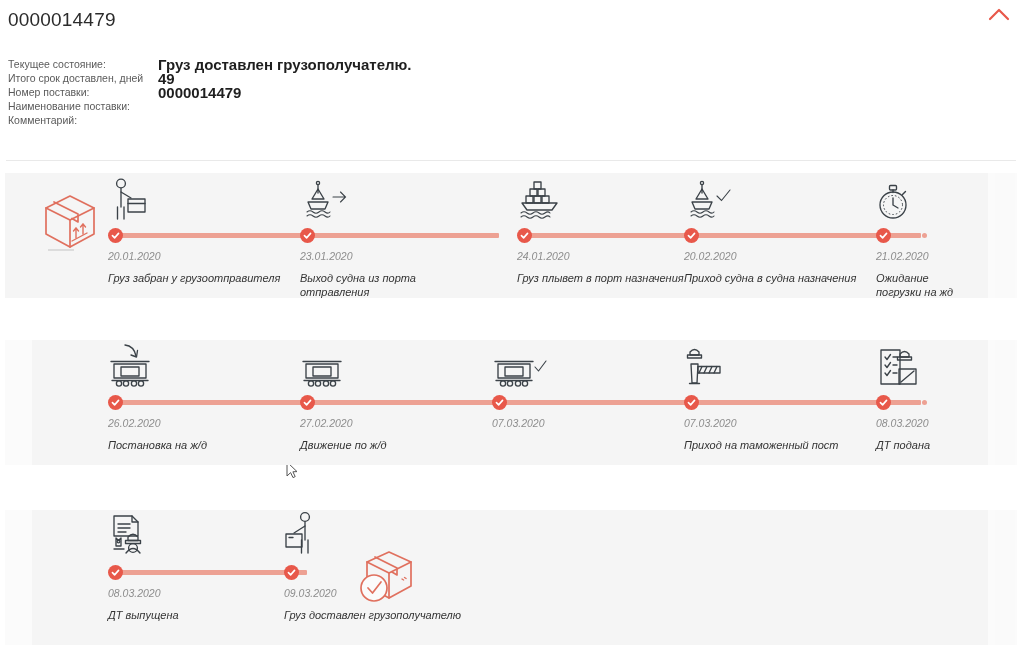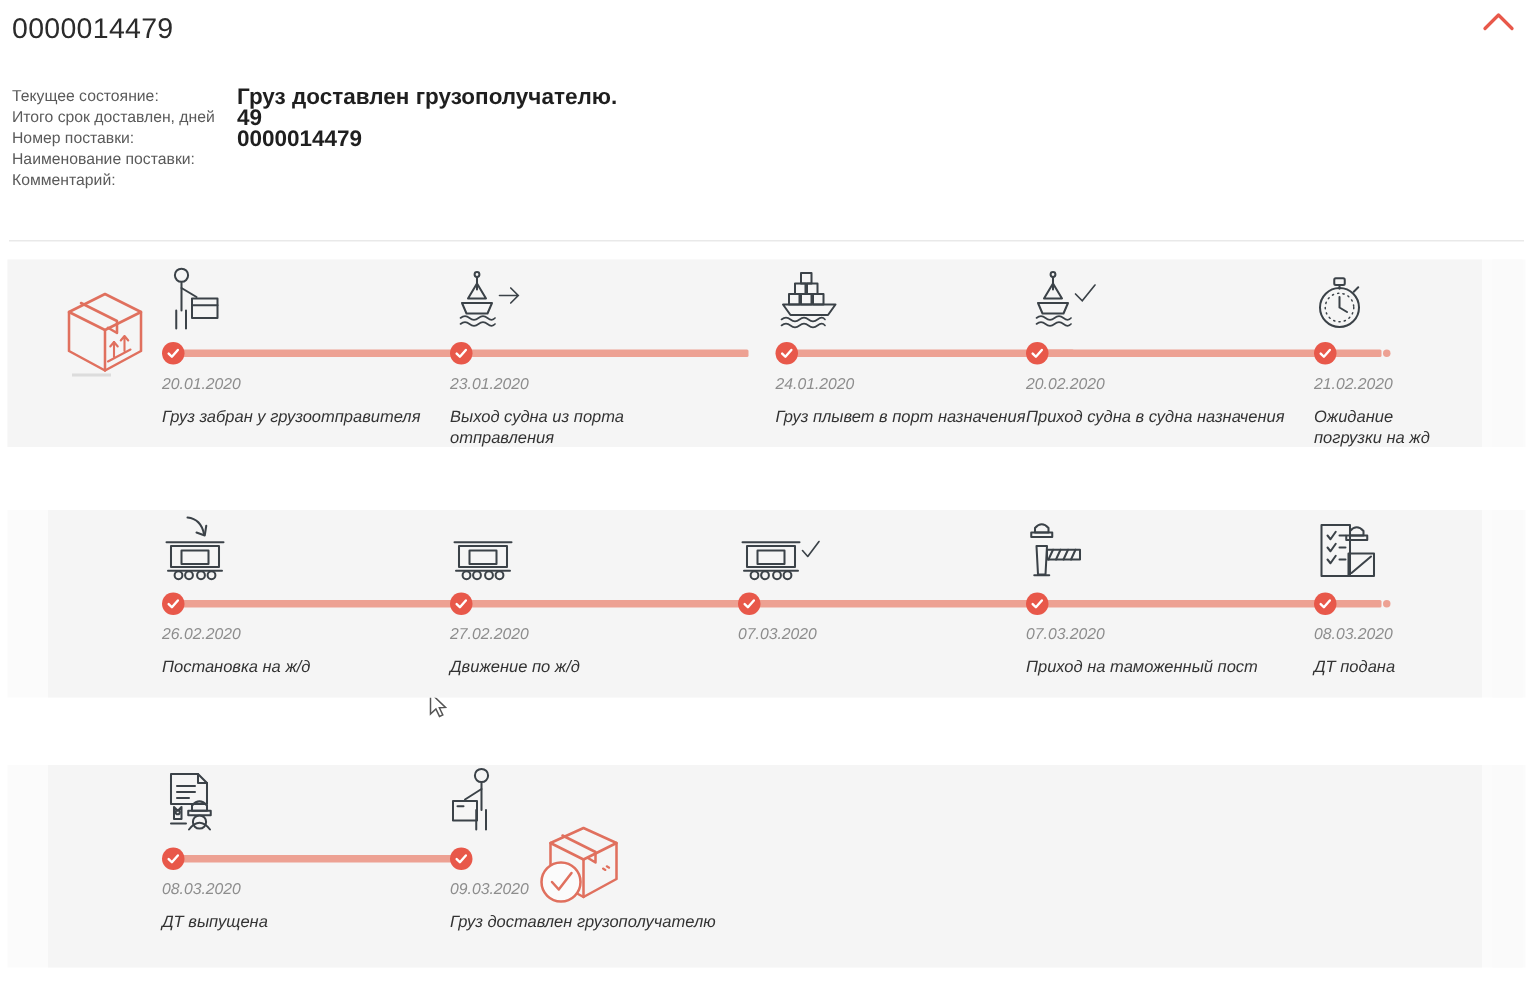--- a/index.html
+++ b/index.html
@@ -503,21 +503,21 @@
             <div class="node-dot">
               <svg width="9" height="9" viewBox="0 0 10 10">
                   <polyline points="1.6,5.2 4,7.6 8.4,2.6" fill="none" stroke="#fff" stroke-width="1.8" stroke-linecap="round" stroke-linejoin="round"></polyline>
                 </svg>
             </div>
           </div>
           <div class="step-date">08.03.2020</div>
           <div class="step-label">ДТ выпущена</div>
         </div>
 
-        <div class="step" style="left:192px;width:260px;">
+        <div class="step" style="left:176px;width:260px;">
           <div class="step-icon">
             <svg width="42" height="50" viewBox="0 0 42 50" aria-hidden="true">
               <g class="ico-line" stroke-linecap="round" stroke-linejoin="round">
                 <circle cx="21" cy="7" r="4.4"></circle>
                 <path d="M21 12 L21 30"></path>
                 <path d="M21 16 L10 23"></path>
                 <path d="M17.5 30 L17.5 43 M24 30 L24 43"></path>
                 <rect x="2" y="24" width="16" height="13"></rect>
                 <path d="M5 27.5 L9 27.5"></path>
               </g>

